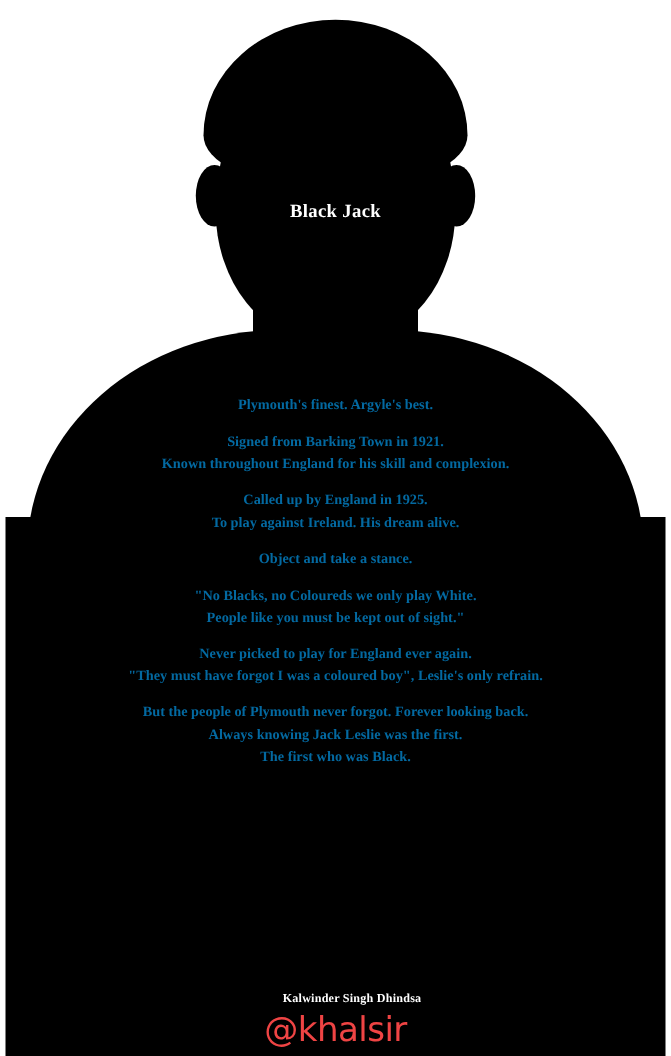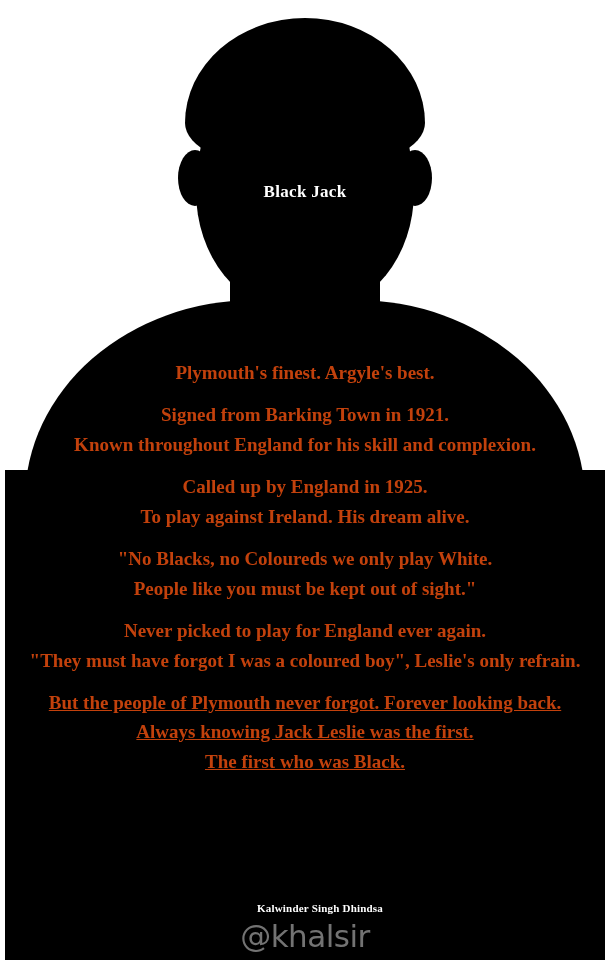--- a/index.html
+++ b/index.html
@@ -101,48 +101,48 @@
     font-weight: bold;
     letter-spacing: 0.3px;
     color: #ffffff;
   }
   .poem {
     position: absolute;
     top: 358px;
     left: 0;
     right: 0;
     padding: 0 14px;
-    font-size: 19px;
+    font-size: 13px;
     font-weight: bold;
     line-height: 1.55;
-    color: #c2410c;
+    color: #0369a1;
   }
   .stanza {
     margin: 0 0 13px 0;
   }
-  .stanza:last-child { margin-bottom: 16px; text-decoration: underline; }
+  .stanza:last-child { margin-bottom: 16px; }
   .line { white-space: nowrap; }
   .credit {
     position: absolute;
     top: 902px;
     left: 0;
     right: 0;
     font-size: 11px;
     font-weight: bold;
     color: #ffffff;
     letter-spacing: 0.2px;
     margin-left: 30px;
   }
   .handle {
     position: absolute;
     top: 918px;
     left: 0;
     right: 0;
     font-size: 31px;
-    color: #737373;
+    color: #ef4444;
     font-family: "DejaVu Sans", sans-serif;
     letter-spacing: -0.5px;
   }
 </style>
 </head>
 <body>
 
 <div class="poster">
 
   <div class="silhouette">
@@ -164,20 +164,21 @@
       </div>
       <div class="stanza">
         <div class="line">Signed from Barking Town in 1921.</div>
         <div class="line">Known throughout England for his skill and complexion.</div>
       </div>
       <div class="stanza">
         <div class="line">Called up by England in 1925.</div>
         <div class="line">To play against Ireland. His dream alive.</div>
       </div>
       <div class="stanza">
+        <div class="line">Object and take a stance.</div>
       </div>
       <div class="stanza">
         <div class="line">"No Blacks, no Coloureds we only play White.</div>
         <div class="line">People like you must be kept out of sight."</div>
       </div>
       <div class="stanza">
         <div class="line">Never picked to play for England ever again.</div>
         <div class="line">"They must have forgot I was a coloured boy", Leslie's only refrain.</div>
       </div>
       <div class="stanza">

